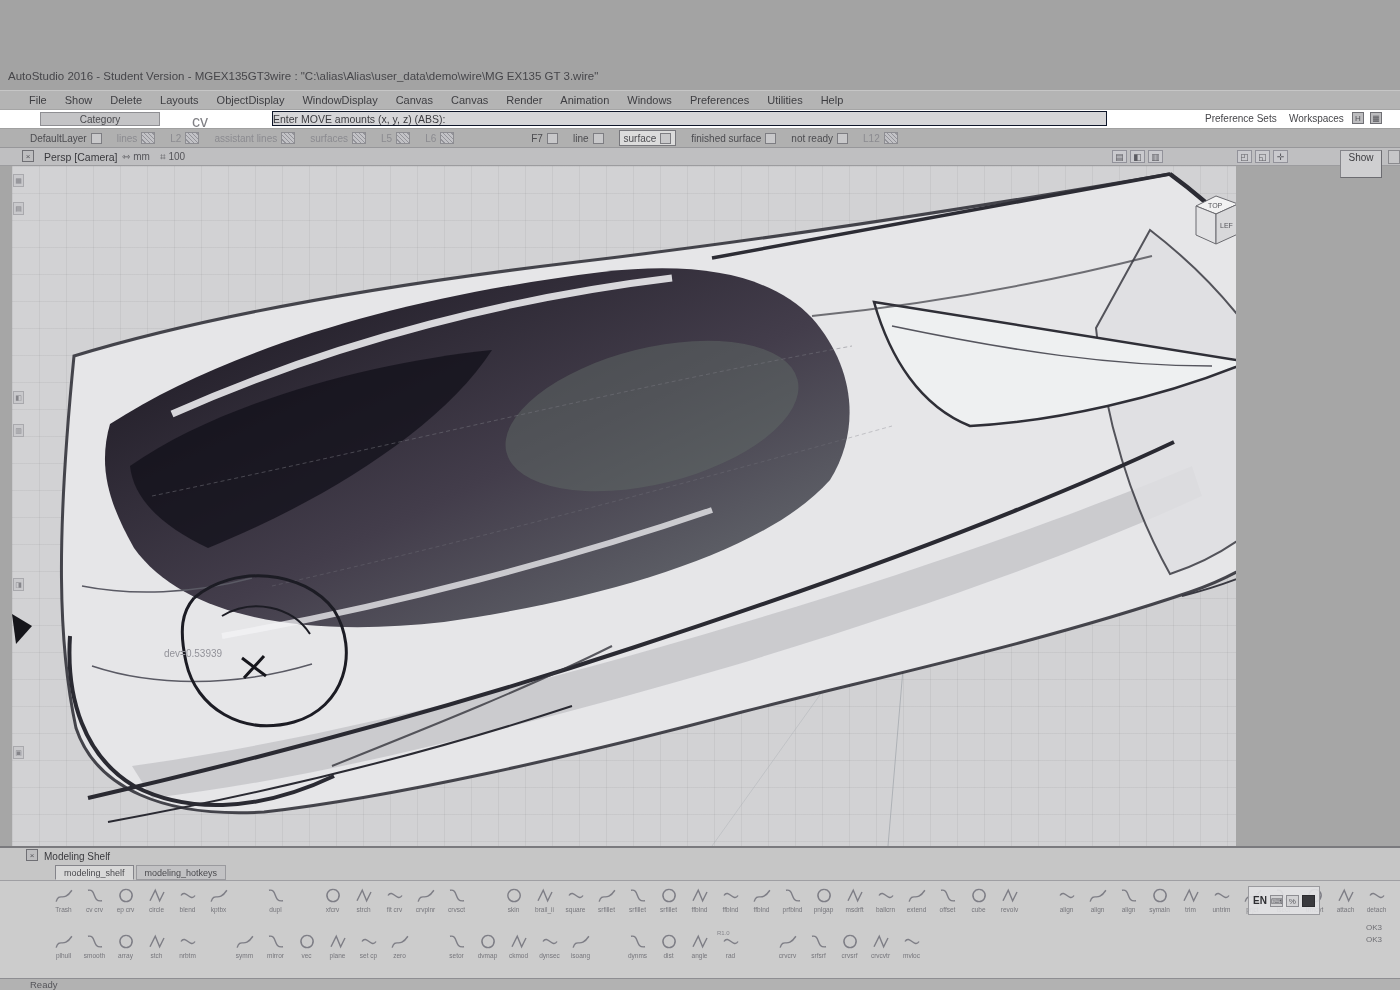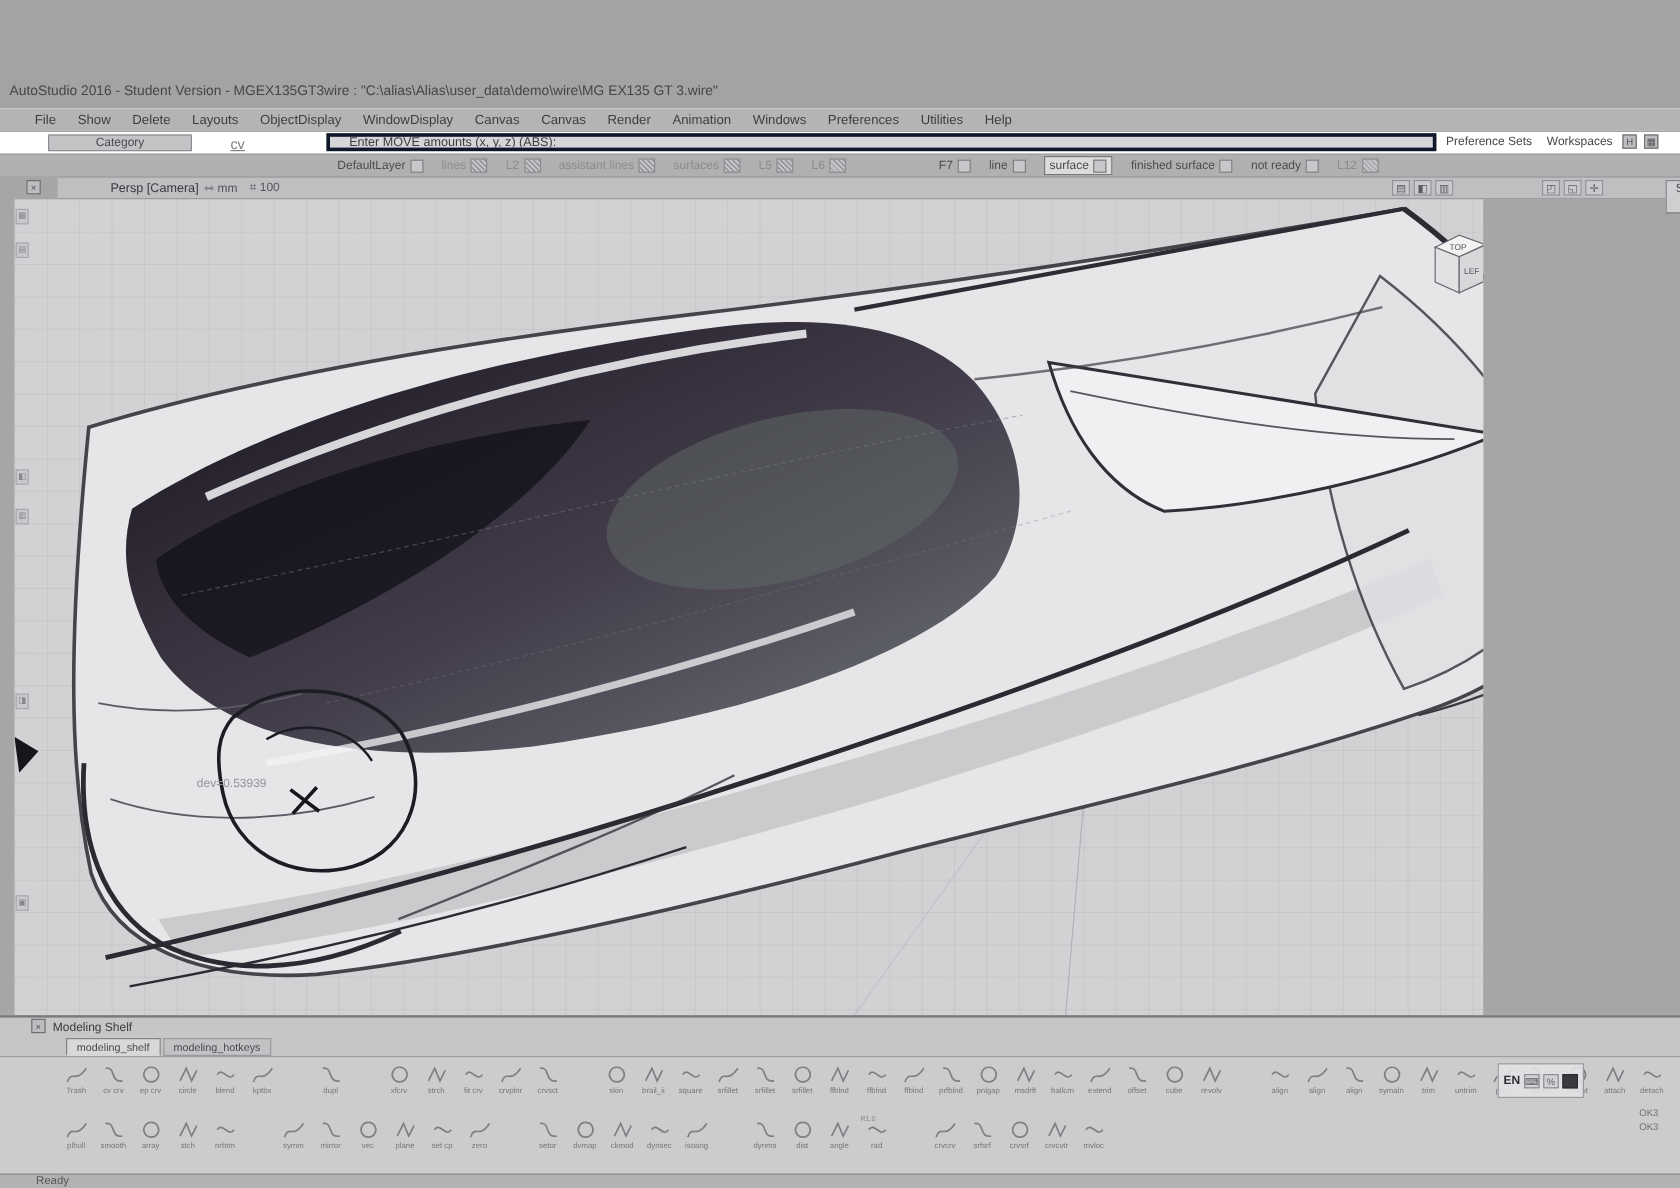--- a/index.html
+++ b/index.html
@@ -14,39 +14,39 @@
   .menubar{position:absolute;top:90px;left:0;right:0;height:19px;background:#b4b4b4;
     border-top:1px solid #c6c6c6;display:flex;align-items:center;padding-left:20px;box-sizing:border-box;}
   .menu-item{font-size:11px;color:#3e3e42;padding:0 9px;cursor:default;}
   .boxx{position:absolute;width:12px;height:12px;border:1px solid #6f6f74;background:#bdbdbf;
     color:#55555a;font-size:8px;line-height:11px;text-align:center;box-sizing:border-box;}
   .menubar-icon{top:93px;left:3px;}
   
   .promptbar{position:absolute;top:109px;left:0;right:0;height:19px;background:#ffffff;border-top:1px solid #a5a5a5;}
   .category-btn{position:absolute;left:40px;top:2px;width:120px;height:14px;background:#c4c4c6;
     border:1px solid #8f8f93;font-size:10px;color:#4a4a4e;text-align:center;line-height:13px;box-sizing:border-box;}
-  .cv-label{position:absolute;left:192px;top:3px;font-size:12px;color:#808085;text-decoration:underline;}
-  .prompt-input{position:absolute;left:272px;top:1px;width:925px;height:15px;background:#d6d6d8;
-    border:3px solid #0f172a;font-size:10.5px;color:#3c3c40;padding:0 16px;box-sizing:border-box;font-family:"Liberation Sans",sans-serif;}
+  .cv-label{position:absolute;left:192px;top:3px;font-size:16px;color:#808085;text-decoration:underline;}
+  .prompt-input{position:absolute;left:272px;top:1px;width:835px;height:15px;background:#d6d6d8;
+    border:1px solid #0f172a;font-size:10.5px;color:#3c3c40;padding:0 0;box-sizing:border-box;font-family:"Liberation Sans",sans-serif;}
   .pref-sets{position:absolute;left:1205px;top:3px;font-size:10px;color:#46464a;}
   .workspaces{position:absolute;left:1289px;top:3px;font-size:10px;color:#46464a;}
   .pb-ic1{top:112px;left:1352px;} .pb-ic2{top:112px;left:1370px;}
   
   .layerbar{position:absolute;top:128px;left:0;right:0;height:19px;background:#b0b0b0;border-top:1px solid #a0a0a0;
-    display:flex;align-items:center;gap:15px;padding-left:30px;box-sizing:border-box;justify-content:center;}
+    display:flex;align-items:center;gap:15px;padding-left:30px;box-sizing:border-box;}
   .layer-item{display:flex;align-items:center;gap:4px;font-size:10px;color:#4c4c50;white-space:nowrap;}
   .layer-item.dim .layer-label{color:#8b8b90;}
   .layer-item.highlight{background:#dcdcdc;border:1px solid #77777c;padding:0 4px;height:14px;}
   .layer-item.push{margin-left:62px;}
   .checkbox{width:9px;height:9px;border:1px solid #7d7d82;background:#c8c8ca;display:inline-block;}
   .hatchbox{width:12px;height:10px;border:1px solid #8d8d92;display:inline-block;
     background:repeating-linear-gradient(45deg,#c2c2c6 0 2px,#94949a 2px 3px);}
   
   .vp-header{position:absolute;top:147px;left:0;right:0;height:19px;background:#bfbfc1;
-    border-top:1px solid #97979a;border-bottom:1px solid #9c9c9f;box-sizing:border-box;margin-left:48px;}
+    border-top:1px solid #97979a;border-bottom:1px solid #9c9c9f;box-sizing:border-box;}
   .vph-icon{top:150px;left:22px;}
   .vp-cam{position:absolute;left:44px;top:3px;font-size:10.5px;color:#39393d;}
   .vp-units{position:absolute;left:122px;top:3px;font-size:10px;color:#55555a;}
   .vp-grid{position:absolute;left:160px;top:3px;font-size:10px;color:#55555a;}
   .vph-group{position:absolute;top:2px;display:flex;gap:3px;}
   .g1{left:1112px;} .g2{left:1237px;}
   .vph-tool{width:15px;height:13px;border:1px solid #92929a;background:#cacace;color:#5c5c62;
     font-size:9px;line-height:12px;text-align:center;box-sizing:border-box;}
   .show-btn{position:absolute;left:1340px;top:2px;width:42px;height:28px;background:#cfcfd1;
     border:1px solid #85858a;border-right-color:#6c6c71;border-bottom-color:#6c6c71;

